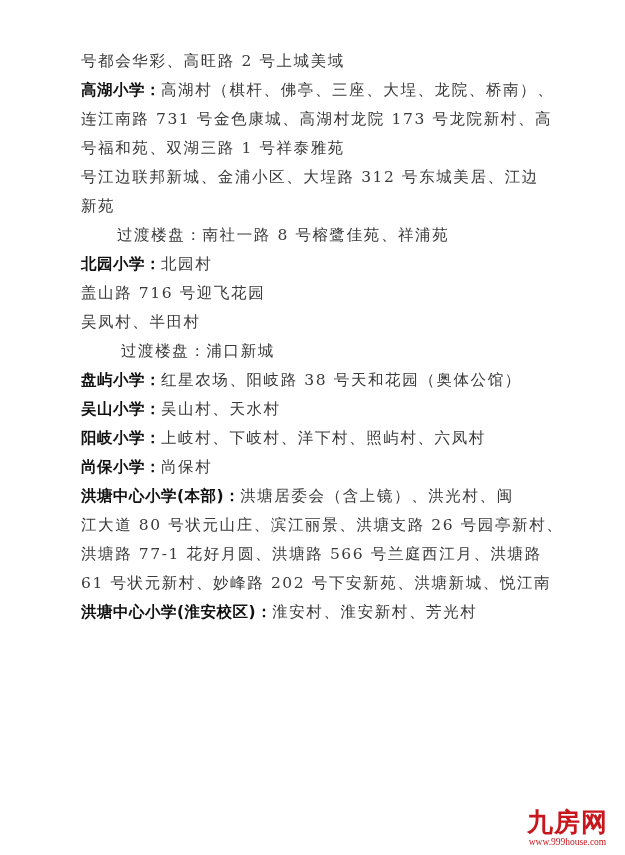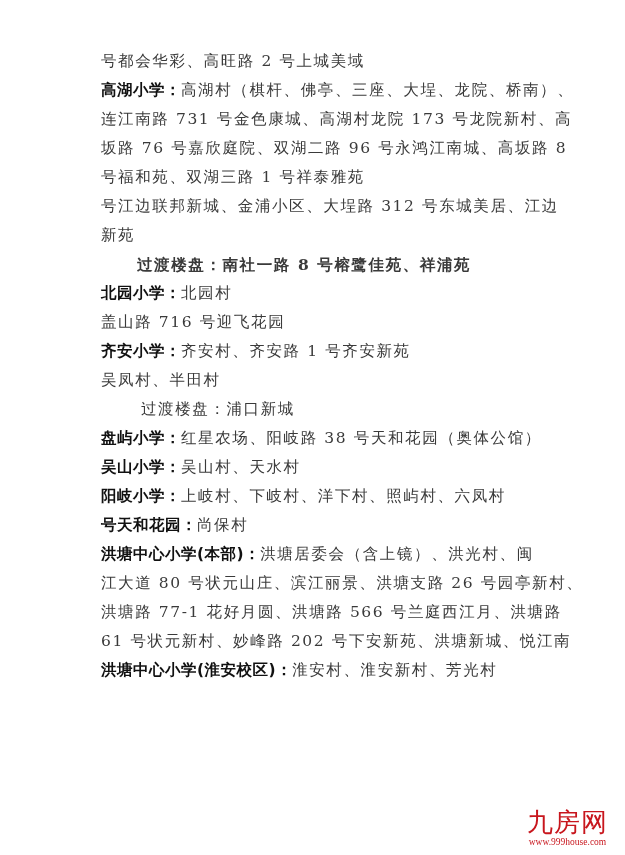--- a/index.html
+++ b/index.html
@@ -1,47 +1,45 @@
 <!DOCTYPE html>
 <html><head>
 <meta charset="utf-8">
 <style>
   html, body { margin:0; padding:0; background:#ffffff; }
   body { width:625px; height:855px; position:relative; overflow:hidden;
          font-family:"DejaVu Serif","Liberation Serif",serif; color:#333; }
-  .doc { position:absolute; left:101px; top:47px; width:440px; }
+  .doc { position:absolute; left:81px; top:47px; width:440px; }
   .line { font-size:15.5px; line-height:29px; height:29px; white-space:nowrap; letter-spacing:1.6px; color:#3a3a3a; }
-  .line.indent { padding-left:36px;font-weight:bold; }
+  .line.indent { padding-left:36px; }
   .line.indent2 { padding-left:40px; }
   .b { font-weight:bold; color:#111; font-family:"DejaVu Sans","Liberation Sans",sans-serif; letter-spacing:0.5px; }
   .logo { position:absolute; left:520px; top:808px; width:95px; text-align:center; }
-  .logo-mark { font-family:"DejaVu Sans","Liberation Sans",sans-serif; font-size:26px; color:#c8161d; letter-spacing:1px; line-height:28px; font-weight:normal; }
+  .logo-mark { font-family:"DejaVu Sans","Liberation Sans",sans-serif; font-size:26px; color:#c8161d; letter-spacing:1px; line-height:28px; font-weight:bold; }
   .logo-url { font-family:Liberation Serif, serif; font-size:9.5px; color:#c8161d; line-height:12px; }
 </style>
 </head>
 <body>
 
 <div class="doc">
   <div class="line"><span>号都会华彩、高旺路 2 号上城美域</span></div>
   <div class="line"><span class="b">高湖小学：</span><span>高湖村（棋杆、佛亭、三座、大埕、龙院、桥南）、</span></div>
   <div class="line"><span>连江南路 731 号金色康城、高湖村龙院 173 号龙院新村、高</span></div>
-  <div class="line"><span>坂路 76 号嘉欣庭院、双湖二路 96 号永鸿江南城、高坂路 8</span></div>
   <div class="line"><span>号福和苑、双湖三路 1 号祥泰雅苑</span></div>
   <div class="line"><span>号江边联邦新城、金浦小区、大埕路 312 号东城美居、江边</span></div>
   <div class="line"><span>新苑</span></div>
   <div class="line indent"><span>过渡楼盘：南社一路 8 号榕鹭佳苑、祥浦苑</span></div>
   <div class="line"><span class="b">北园小学：</span><span>北园村</span></div>
   <div class="line"><span>盖山路 716 号迎飞花园</span></div>
-  <div class="line"><span class="b">齐安小学：</span><span>齐安村、齐安路 1 号齐安新苑</span></div>
   <div class="line"><span>吴凤村、半田村</span></div>
   <div class="line indent2"><span>过渡楼盘：浦口新城</span></div>
   <div class="line"><span class="b">盘屿小学：</span><span>红星农场、阳岐路 38 号天和花园（奥体公馆）</span></div>
   <div class="line"><span class="b">吴山小学：</span><span>吴山村、天水村</span></div>
   <div class="line"><span class="b">阳岐小学：</span><span>上岐村、下岐村、洋下村、照屿村、六凤村</span></div>
-  <div class="line"><span class="b">号天和花园：</span><span>尚保村</span></div>
+  <div class="line"><span class="b">尚保小学：</span><span>尚保村</span></div>
   <div class="line"><span class="b">洪塘中心小学(本部)：</span><span>洪塘居委会（含上镜）、洪光村、闽</span></div>
   <div class="line"><span>江大道 80 号状元山庄、滨江丽景、洪塘支路 26 号园亭新村、</span></div>
   <div class="line"><span>洪塘路 77-1 花好月圆、洪塘路 566 号兰庭西江月、洪塘路</span></div>
   <div class="line"><span>61 号状元新村、妙峰路 202 号下安新苑、洪塘新城、悦江南</span></div>
   <div class="line"><span class="b">洪塘中心小学(淮安校区)：</span><span>淮安村、淮安新村、芳光村</span></div>
 </div>
 
 <div class="logo">
   <div class="logo-mark">九房网</div>
   <div class="logo-url">www.999house.com</div>

